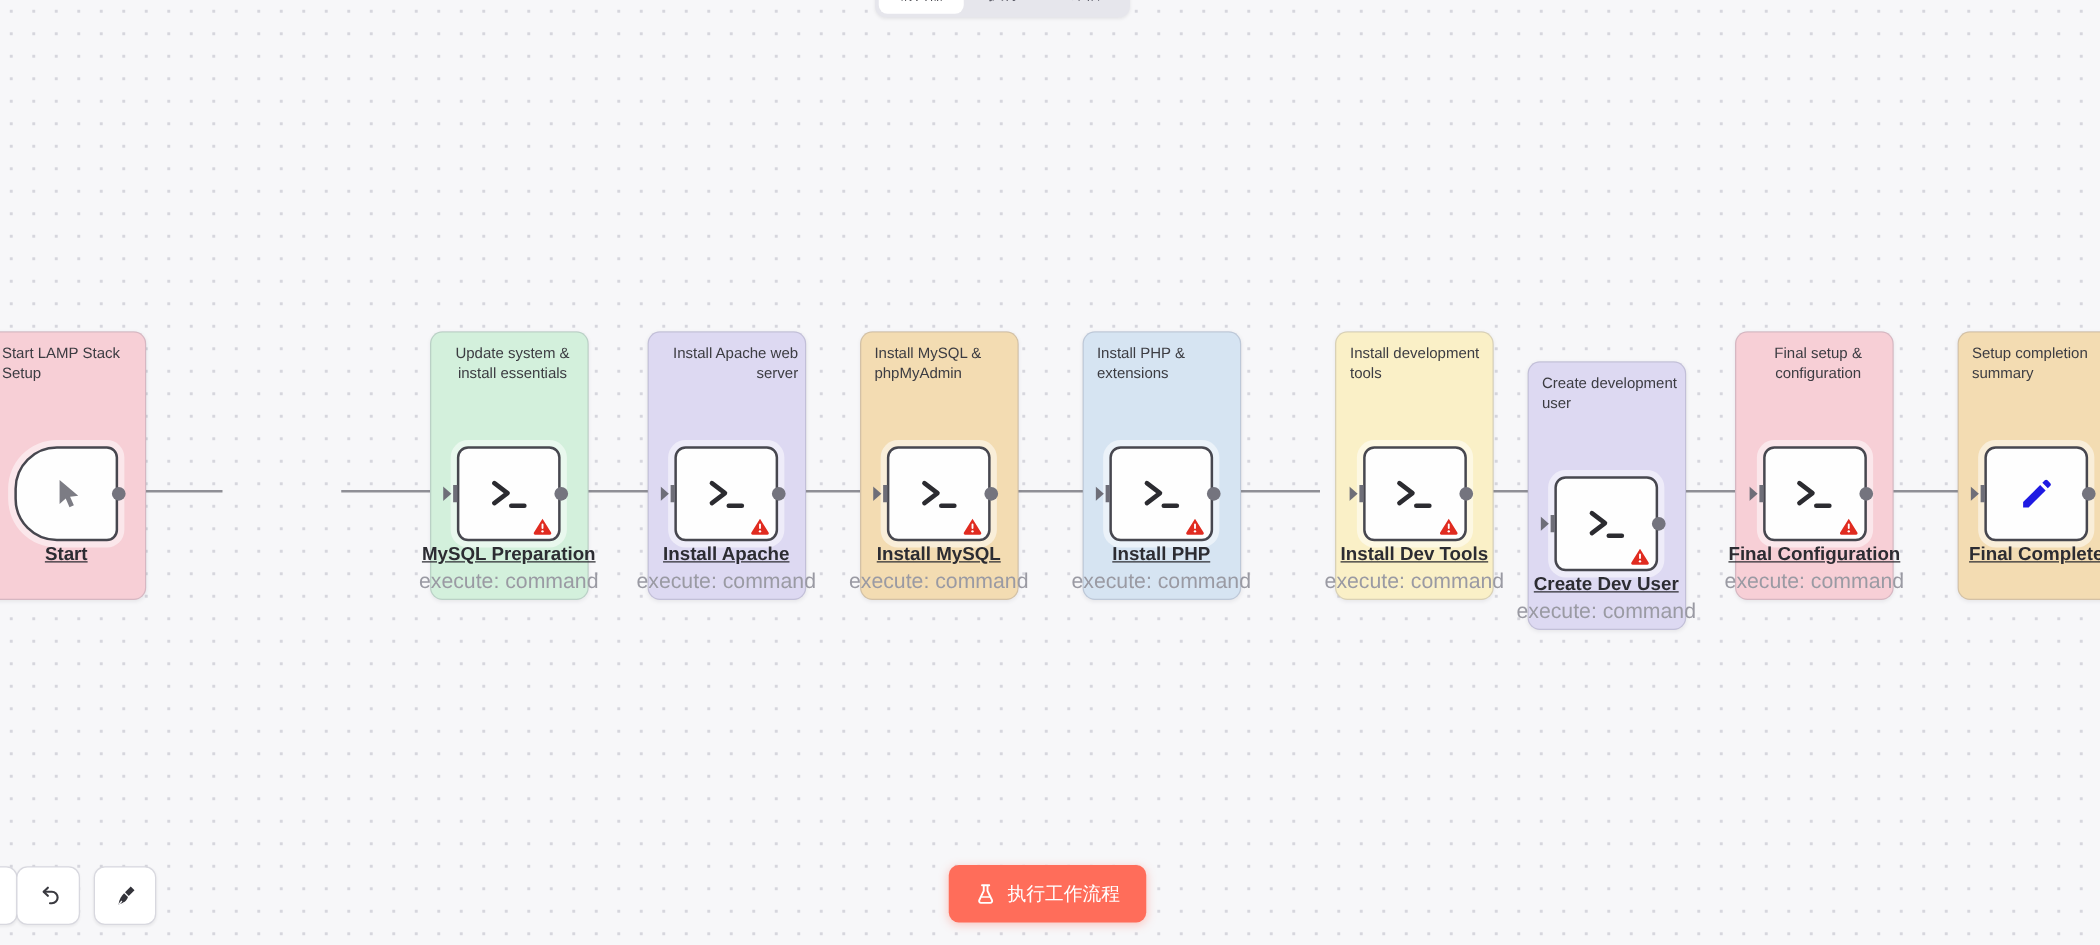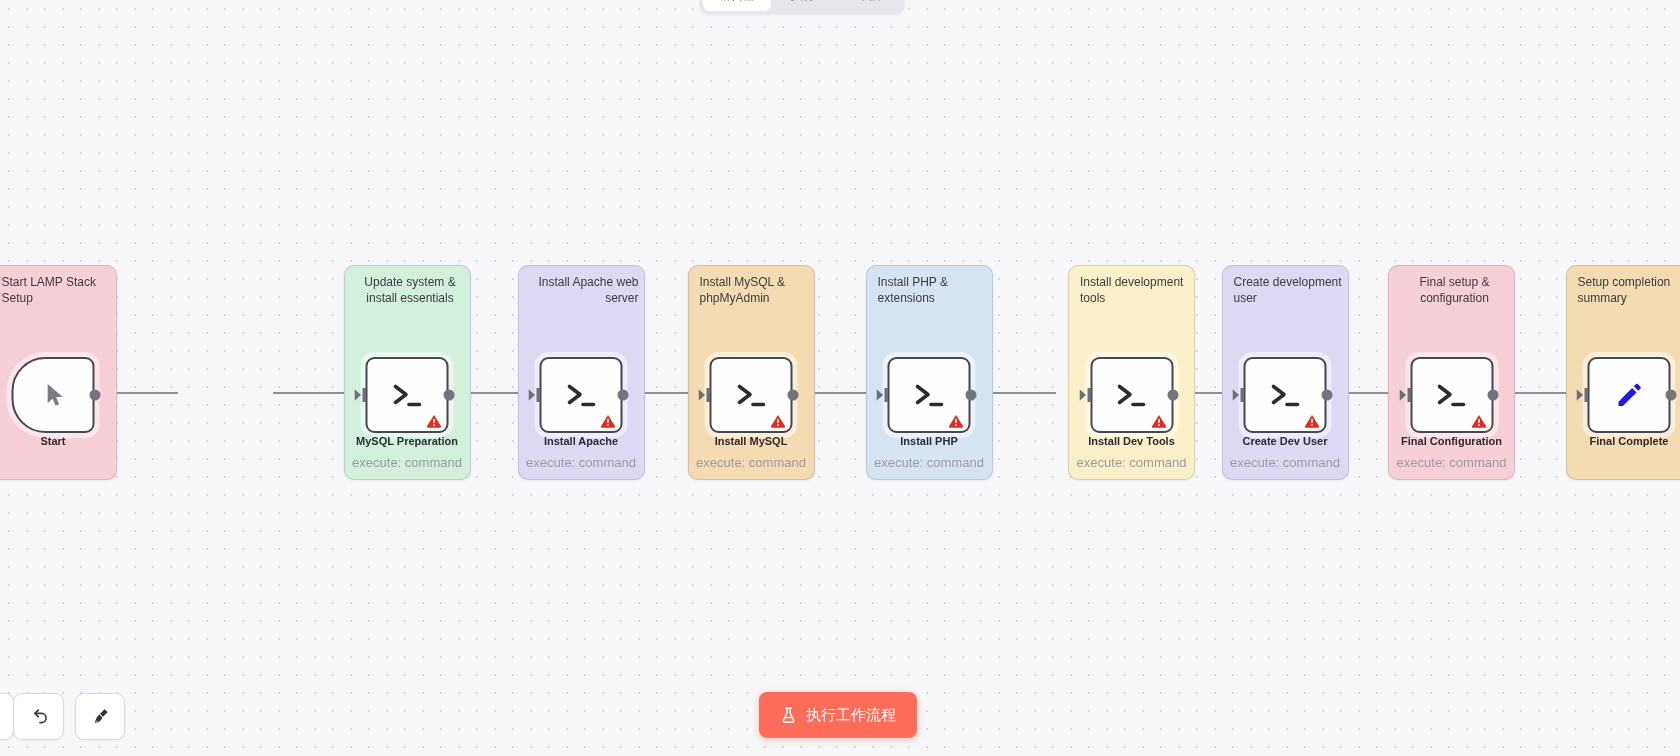--- a/index.html
+++ b/index.html
@@ -38,25 +38,25 @@
   .node-group[data-icon="cursor-icon"] .icon-cursor{display:block;}
   .warn{position:absolute;right:5px;bottom:3px;line-height:0;display:none;}
   .node-group.haswarn .warn{display:block;}
   .port-in{position:absolute;left:-13px;top:50%;transform:translateY(-50%);line-height:0;}
   .port-out{
     position:absolute;right:-7.5px;top:50%;transform:translateY(-50%);
     width:11px;height:11px;border-radius:50%;background:#74747e;
   }
   .nlabel{
     position:absolute;top:170px;left:50%;transform:translateX(-50%);
-    white-space:nowrap;font-size:11px;font-weight:600;color:#2c2c32;
+    white-space:nowrap;font-size:15px;font-weight:600;color:#2c2c32;text-decoration:underline;
   }
   .nsub{
     position:absolute;top:190px;left:50%;transform:translateX(-50%);
-    white-space:nowrap;font-size:13px;color:#9a9aa3;
+    white-space:nowrap;font-size:17px;color:#9a9aa3;
   }
   
   .tabbar{
     position:absolute;left:700px;top:-23px;height:37px;
     background:#e6e6ec;border-radius:9px;padding:0 3px;
     display:flex;align-items:center;box-shadow:0 1px 3px rgba(0,0,0,.08);
   }
   .tab{font-size:12.5px;color:#5f5f6a;padding:7px 20px;cursor:pointer;white-space:nowrap;}
   .tab.active{background:#fff;border-radius:7px;color:#23232a;font-weight:500;padding:7px 15px;}
   
@@ -250,21 +250,21 @@
         <svg width="12" height="14" viewBox="0 0 12 14">
           <path d="M0 1.2 L6.6 7 L0 12.8 Z" fill="#6e6e78"></path>
           <rect x="8" y="0" width="3.4" height="14" fill="#6e6e78"></rect>
         </svg>
       </span>
       <span class="port-out"></span>
     </div>
     <div class="nlabel">Install Dev Tools</div>
     <div class="nsub">execute: command</div>
   </div>
-    <div class="node-group haswarn" data-icon="terminal-icon" style="left: 1221.5px;">
+    <div class="node-group haswarn" data-icon="terminal-icon" style="left: 1221.5px; margin-top: 24px;">
     <div class="sticky" style="background: rgb(221, 217, 242);"></div>
     <div class="desc">Create development
 user</div>
     <div class="nbox">
       <span class="icon icon-terminal">
         <svg width="34" height="27" viewBox="0 0 34 27">
           <path d="M5 4.5 l10.5 8 L5 20.5" fill="none" stroke="#2b2b30" stroke-width="3.6" stroke-linecap="round" stroke-linejoin="round"></path>
           <path d="M18.5 22.5 h10.5" stroke="#2b2b30" stroke-width="3.6" stroke-linecap="round"></path>
         </svg>
       </span>

